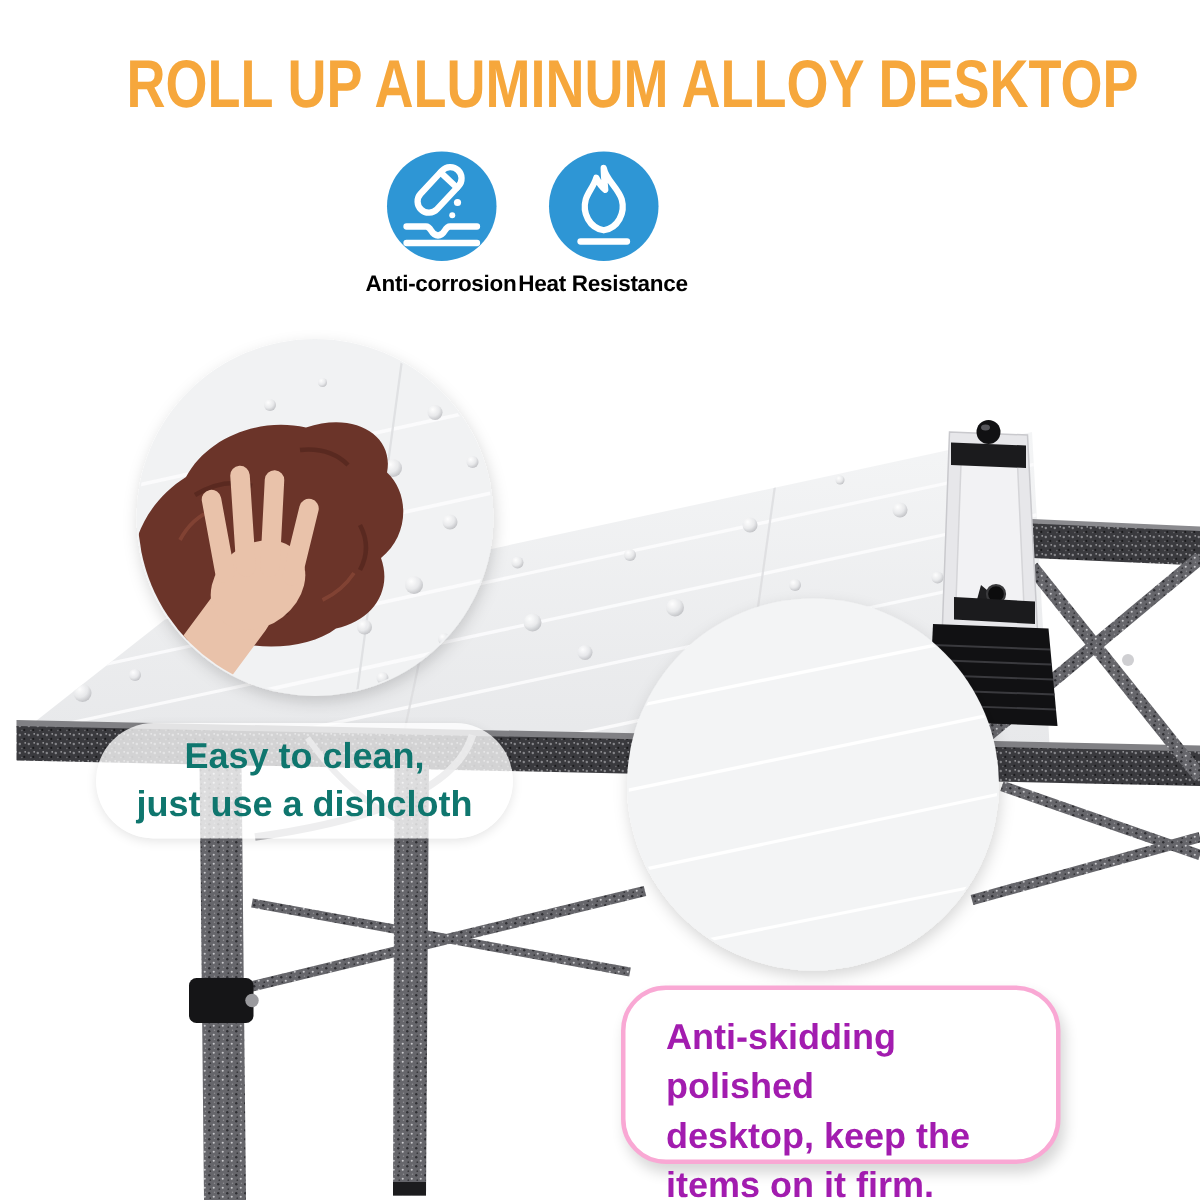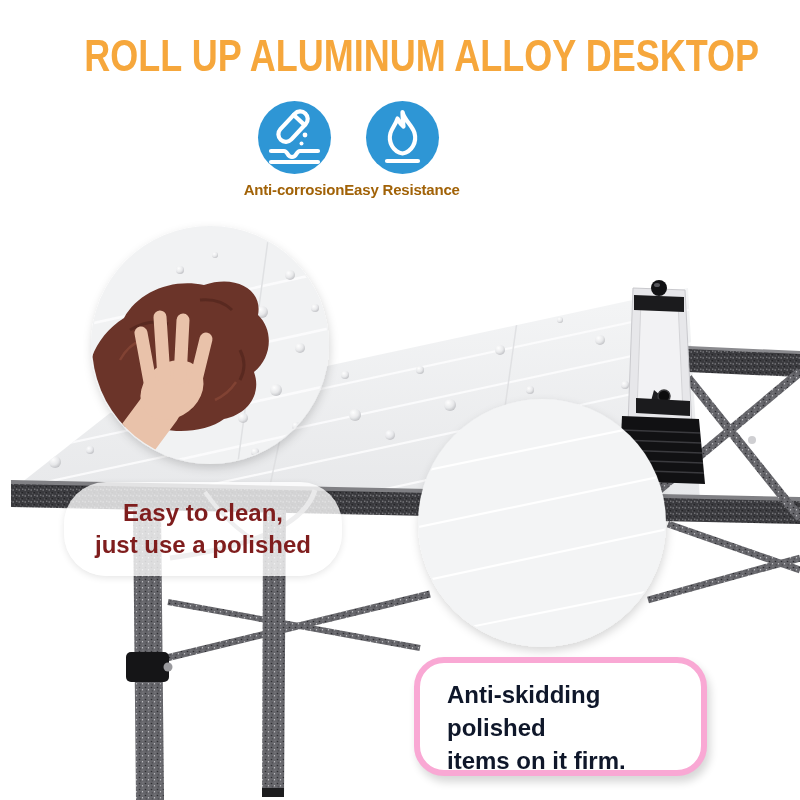--- a/index.html
+++ b/index.html
@@ -18,40 +18,40 @@
   }
   
   .features{position:absolute;left:242px;top:101px;display:flex;gap:4px;}
   .feature{width:104px;display:flex;flex-direction:column;align-items:center;}
   .icon-circle{
     width:73px;height:73px;border-radius:50%;background:#2E96D5;
     display:flex;align-items:center;justify-content:center;flex:none;
   }
   .icon-circle svg{width:73px;height:73px;display:block;}
   .feature-label{
-    margin-top:7px;font-size:15px;font-weight:700;color:#a16207;
+    margin-top:7px;font-size:15px;font-weight:700;color:#000000;
     white-space:nowrap;letter-spacing:-0.2px;
   }
   
   .photo-svg{position:absolute;left:0;top:200px;width:800px;height:600px;}
   
   .bubble{
-    position:absolute;left:64px;top:482px;width:278px;height:94px;
+    position:absolute;left:64px;top:482px;width:278px;height:77px;
     background:rgba(255,255,255,0.78);border-radius:42px;
     box-shadow:0 2px 7px rgba(0,0,0,0.10);
     display:flex;flex-direction:column;align-items:center;justify-content:center;
-    font-size:24px;line-height:32px;font-weight:600;color:#7f1d1d;text-align:center;
+    font-size:24px;line-height:32px;font-weight:600;color:#0f766e;text-align:center;
   }
   
   .callout{
     position:absolute;left:414px;top:657px;width:293px;height:119px;
-    background:#ffffff;border:6px solid #f9a8d4;border-radius:30px;
+    background:#ffffff;border:3px solid #f9a8d4;border-radius:30px;
     box-shadow:3px 6px 9px rgba(0,0,0,0.16);
     box-sizing:border-box;padding:15px 10px 0 27px;
-    font-size:24px;line-height:33px;font-weight:600;color:#0f172a;text-align:left;
+    font-size:24px;line-height:33px;font-weight:600;color:#a21caf;text-align:left;
   }
 </style>
 </head>
 <body>
 
 <div class="stage">
 
   <div class="title">
     <span>ROLL UP ALUMINUM ALLOY DESKTOP</span>
   </div>
@@ -74,21 +74,21 @@
       <div class="feature-label">Anti-corrosion</div>
     </div>
 
     <div class="feature">
       <div class="icon-circle">
         <svg viewBox="0 0 73 73" fill="none" stroke="#ffffff" stroke-width="4.2" stroke-linecap="round" stroke-linejoin="round">
           <path d="M36.5 11 C38 19 46 24 48.5 32 C51 41 46 51 36.5 52.5 C27 51 22 41 24.5 32 C26 27 30 23 31.5 17.5 C33.5 21.5 35 23.5 37.5 25.5 C37 20.5 36.5 15.5 36.5 11 Z"></path>
           <path d="M21 60 H52"></path>
         </svg>
       </div>
-      <div class="feature-label">Easy Resistance</div>
+      <div class="feature-label">Heat Resistance</div>
     </div>
 
 
 
   </div>
 
   <svg class="photo-svg" viewBox="0 0 800 600">
     <defs>
       <radialGradient id="dropGrad" cx="0.35" cy="0.3" r="0.8">
         <stop offset="0" stop-color="#ffffff"></stop>
@@ -276,21 +276,22 @@
         <line x1="418" y1="272" x2="668" y2="221"></line>
         <line x1="418" y1="327" x2="668" y2="275"></line>
         <line x1="418" y1="382" x2="668" y2="329"></line>
         <line x1="435" y1="434" x2="655" y2="390"></line>
       </g>
     </g>
   </svg>
 
   <div class="bubble">
     <div>Easy to clean,</div>
-    <div>just use a polished</div>
+    <div>just use a dishcloth</div>
   </div>
 
   <div class="callout">
     <div>Anti-skidding polished</div>
+    <div>desktop, keep the</div>
     <div>items on it firm.</div>
   </div>
 
 </div>
 
 </body></html>

